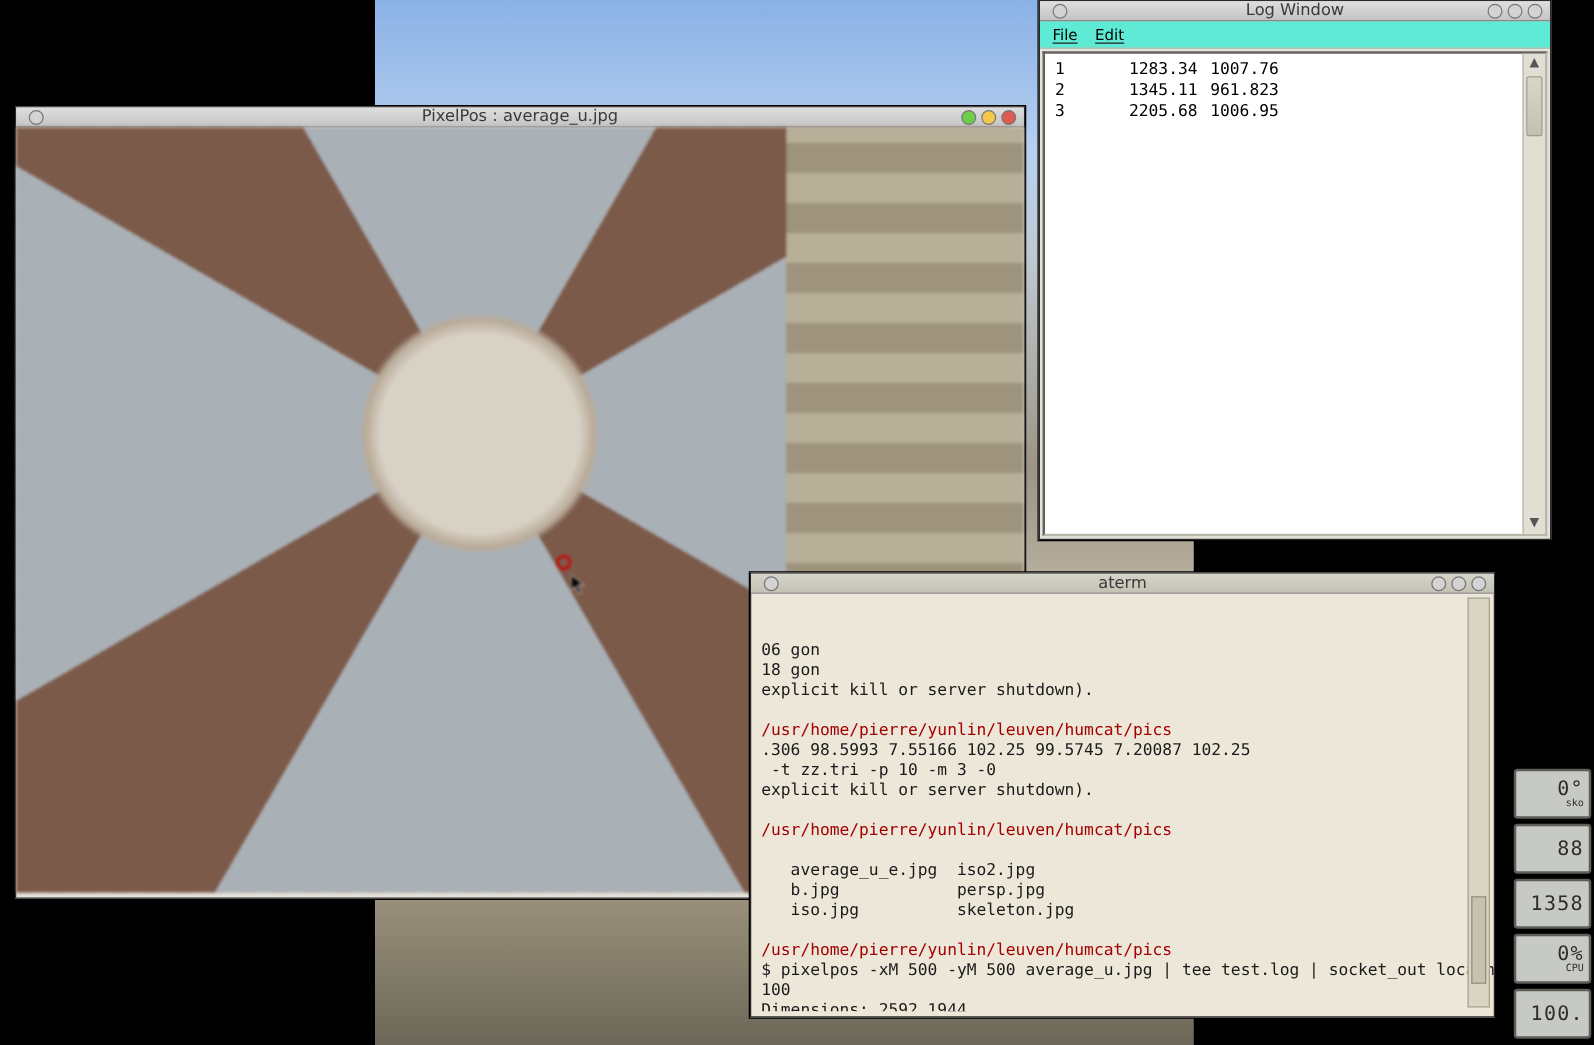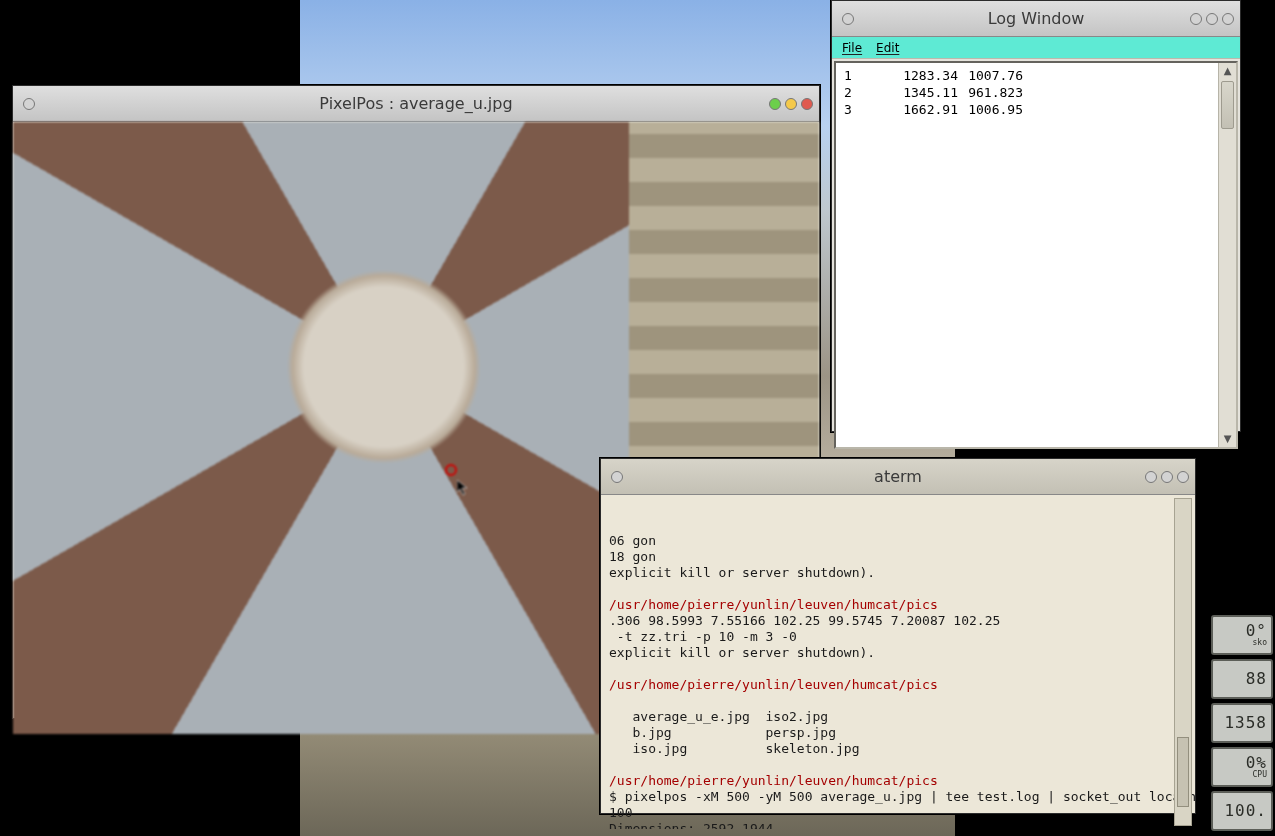--- a/index.html
+++ b/index.html
@@ -8,23 +8,23 @@
   
   .bg-photo {
     position: absolute; left: 300px; top: 0; width: 655px; height: 836px;
     background:
       linear-gradient(180deg, #8ab1e6 0%, #b8d1f0 15%, #bfc8cf 25%, #9c9485 45%, #c2baa9 60%, #aca289 80%, #6c6758 100%);
   }
 
   
   .win { position: absolute; border: 1px solid #2b2b2b; background: #e5e3dc; box-shadow: 0 0 0 1px #000; }
   .titlebar {
-    height: 36px; display: flex; align-items: center; padding: 0 6px;
+    height: 16px; display: flex; align-items: center; padding: 0 6px;
     background: linear-gradient(#dfdfdf, #c4c4c4);
-    border-bottom: 1px solid #888; font-size: 16px; color: #3a3a3a;
+    border-bottom: 1px solid #888; font-size: 13px; color: #3a3a3a;
     position: relative;
   }
   .titlebar .spacer { flex: 1; }
   .titlebar .title-center { position: absolute; left: 0; right: 0; text-align: center; pointer-events: none; }
 
   .circle-btn { width: 12px; height: 12px; border-radius: 6px; border: 1px solid #777; margin-left: 4px; display: inline-block; }
   .circle-btn.plain { background: #d3d3d3; }
   .circle-btn.green { background: #6ccf4b; }
   .circle-btn.yellow { background: #f4c94a; }
   .circle-btn.red { background: #e05a4f; }
@@ -128,21 +128,21 @@
     <span class="spacer"></span>
     <span class="circle-btn plain"></span>
     <span class="circle-btn plain"></span>
     <span class="circle-btn plain"></span>
   </div>
   <div id="log-menubar">
     <span>File</span>
     <span>Edit</span>
   </div>
   <div id="log-body">
-    <div id="log-text"><div class="log-row"><span class="idx">1</span><span class="x">1283.34</span><span class="y">1007.76</span></div><div class="log-row"><span class="idx">2</span><span class="x">1345.11</span><span class="y">961.823</span></div><div class="log-row"><span class="idx">3</span><span class="x">1662.91</span><span class="y">1006.95</span></div></div>
+    <div id="log-text"><div class="log-row"><span class="idx">1</span><span class="x">1283.34</span><span class="y">1007.76</span></div><div class="log-row"><span class="idx">2</span><span class="x">1345.11</span><span class="y">961.823</span></div><div class="log-row"><span class="idx">3</span><span class="x">2205.68</span><span class="y">1006.95</span></div></div>
     <div class="vscroll">
       <div class="arrow up">▲</div>
       <div class="thumb"></div>
       <div class="arrow dn">▼</div>
     </div>
   </div>
 </div>
 
 <div id="aterm-win" class="win">
   <div class="titlebar">

